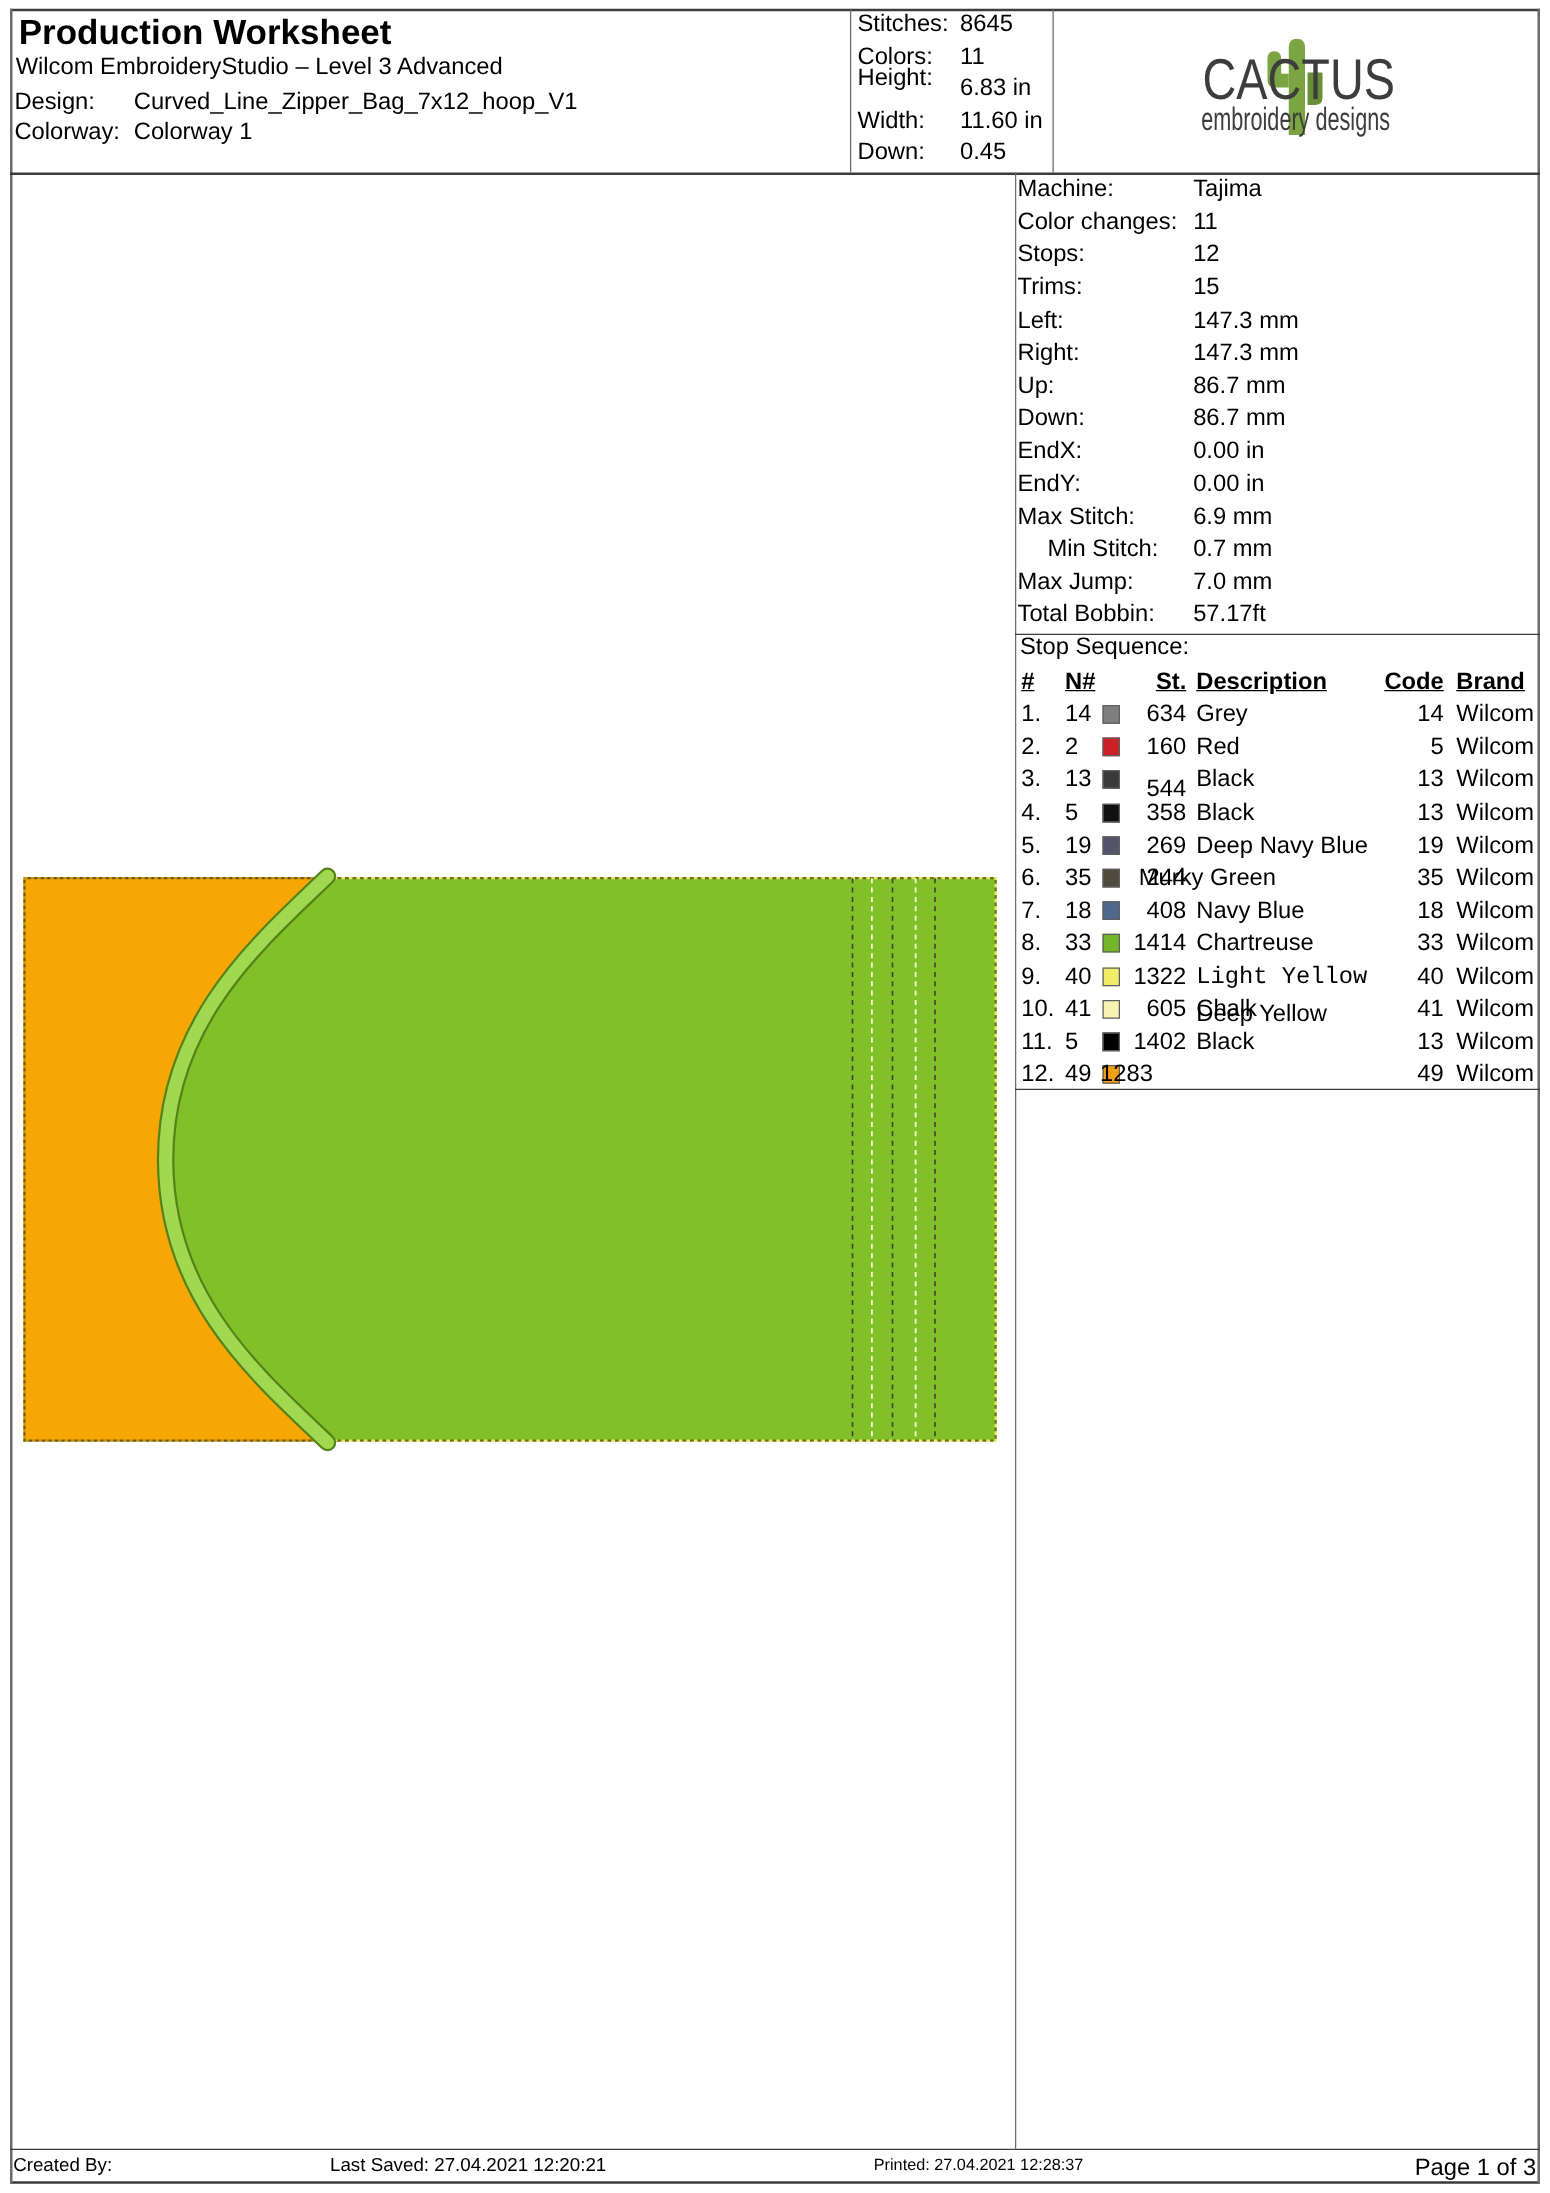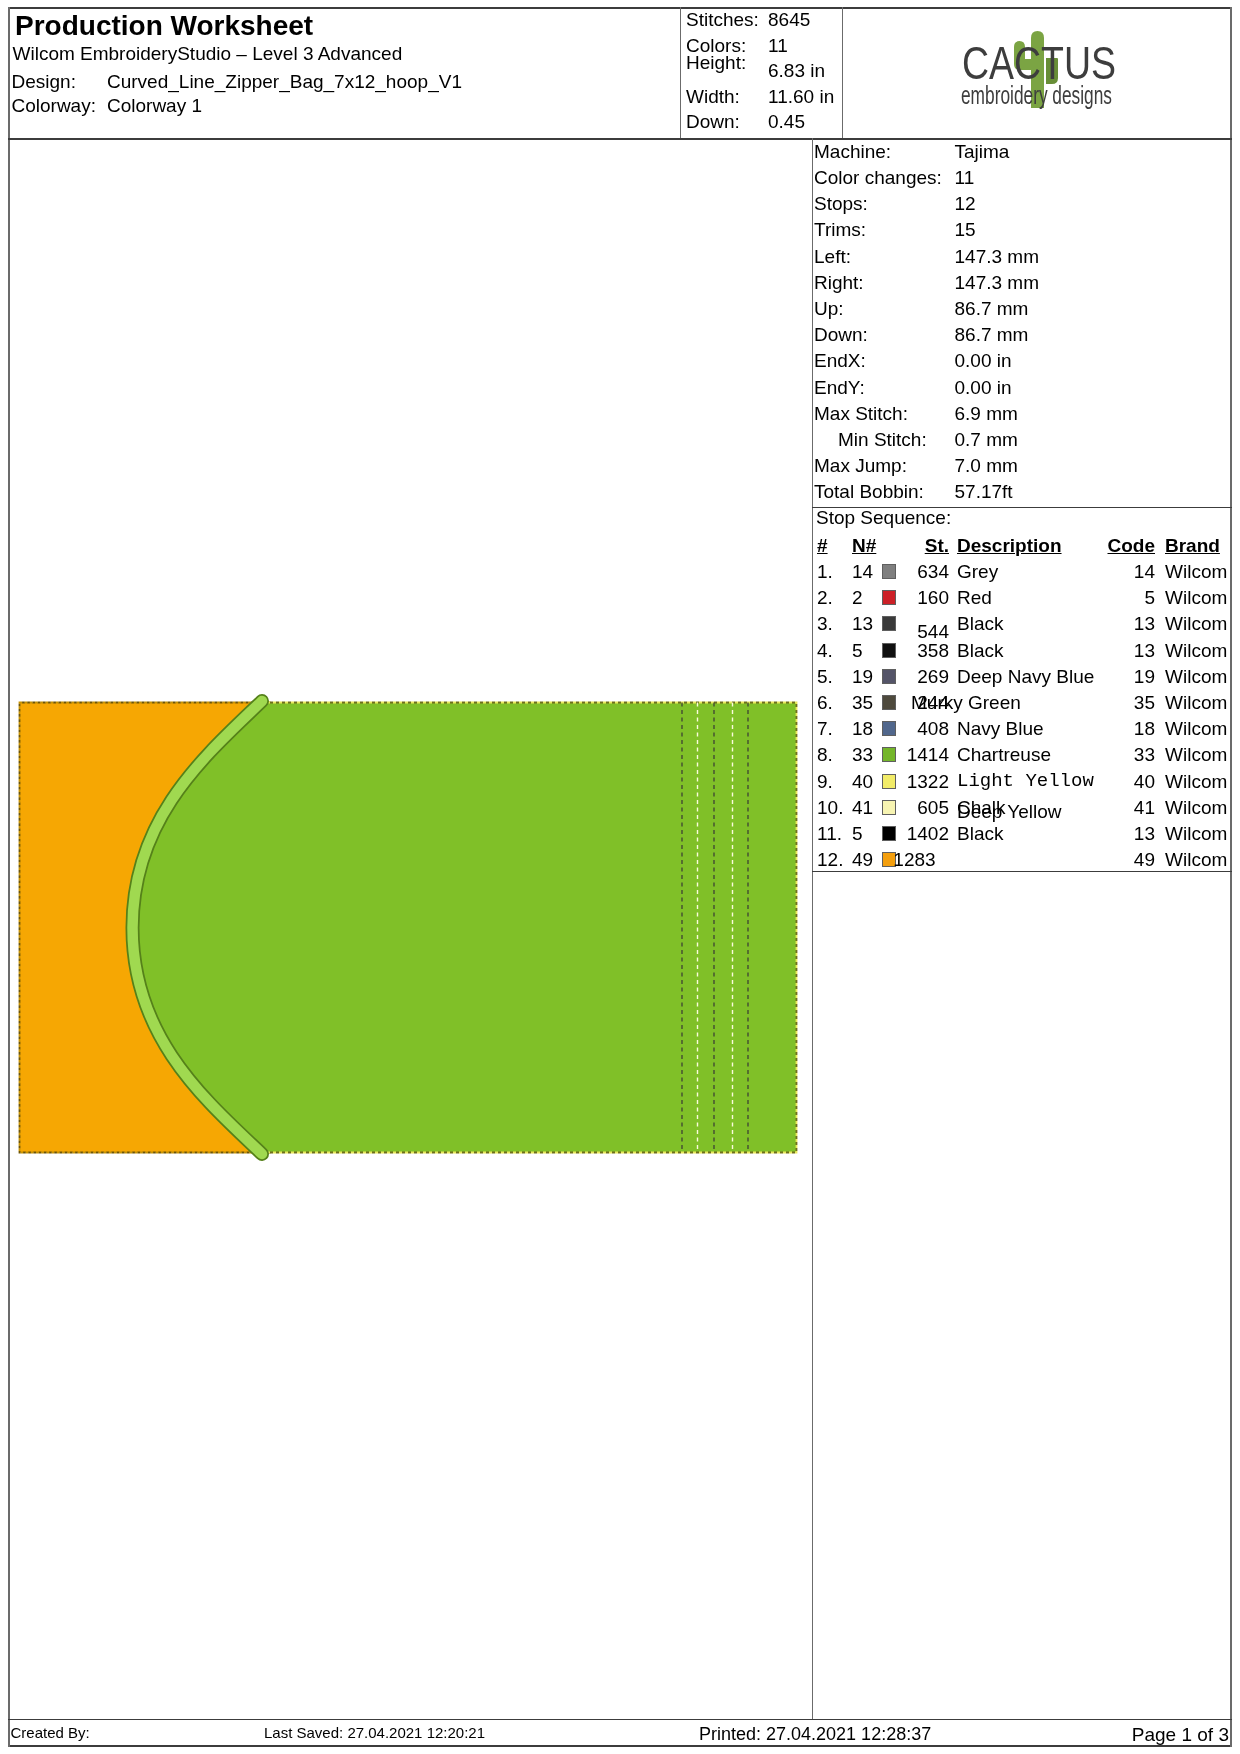--- a/index.html
+++ b/index.html
@@ -198,21 +198,21 @@
 <div class="t" style="left:852px;top:823.9px;">5</div>
 <div class="sw" style="left:882px;top:826.0px;background:#000000;"></div>
 <div class="t" style="left:880px;top:823.9px;width:69px;text-align:right;">1402</div>
 <div class="t" style="left:957px;top:823.9px;">Black</div>
 <div class="t" style="left:1100px;top:823.9px;width:55px;text-align:right;">13</div>
 <div class="t" style="left:1165px;top:823.9px;">Wilcom</div>
 
 <div class="t" style="left:817px;top:850.1px;">12.</div>
 <div class="t" style="left:852px;top:850.1px;">49</div>
 <div class="sw" style="left:882px;top:852.2px;background:#f49f0e;"></div>
-<div class="t" style="left:880px;top:850.1px;width:69px;text-align:center;">1283</div>
+<div class="t" style="left:880px;top:850.1px;width:69px;text-align:left;">1283</div>
 <div class="t" style="left:957px;top:802px;">Deep Yellow</div>
 <div class="t" style="left:1100px;top:850.1px;width:55px;text-align:right;">49</div>
 <div class="t" style="left:1165px;top:850.1px;">Wilcom</div>
 
 <svg style="position:absolute;left:0px;top:680px;" width="812" height="500" viewBox="0 0 812 500">
 
   <rect x="19.5" y="22.5" width="250" height="450" fill="#f6a703"></rect>
   <rect x="19.5" y="22.5" width="250" height="450" fill="none" stroke="#c89200" stroke-width="1.8" stroke-dasharray="2.6 2.6"></rect>
   <rect x="19.5" y="22.5" width="250" height="450" fill="none" stroke="#6e5606" stroke-width="1.8" stroke-dasharray="2.6 2.6" stroke-dashoffset="2.6"></rect>
 
@@ -232,15 +232,15 @@
 
   <path d="M 262 474 C 206.4 421 132.5 358.4 132.5 247.75 C 132.5 137.1 206.4 74.5 262 21" fill="none" stroke="#55811a" stroke-width="14" stroke-linecap="round"></path>
 
   <path d="M 262 474 C 206.4 421 132.5 358.4 132.5 247.75 C 132.5 137.1 206.4 74.5 262 21" fill="none" stroke="#a0d950" stroke-width="10.5" stroke-linecap="round"></path>
 </svg>
 
 <div class="t" style="left:10.5px;top:1725.3px;font-size:15px;">Created By:</div>
 
 <div class="t" style="left:264px;top:1725.3px;font-size:15px;">Last Saved: 27.04.2021 12:20:21</div>
 
-<div class="t" style="left:699px;top:1725.3px;font-size:18px;">Printed: 27.04.2021 12:28:37</div>
+<div class="t" style="left:699px;top:1725.3px;font-size:13px;">Printed: 27.04.2021 12:28:37</div>
 
 <div class="t" style="left:1100px;top:1725.3px;font-size:19px;width:129px;text-align:right;">Page 1 of 3</div>
 
 </body></html>

